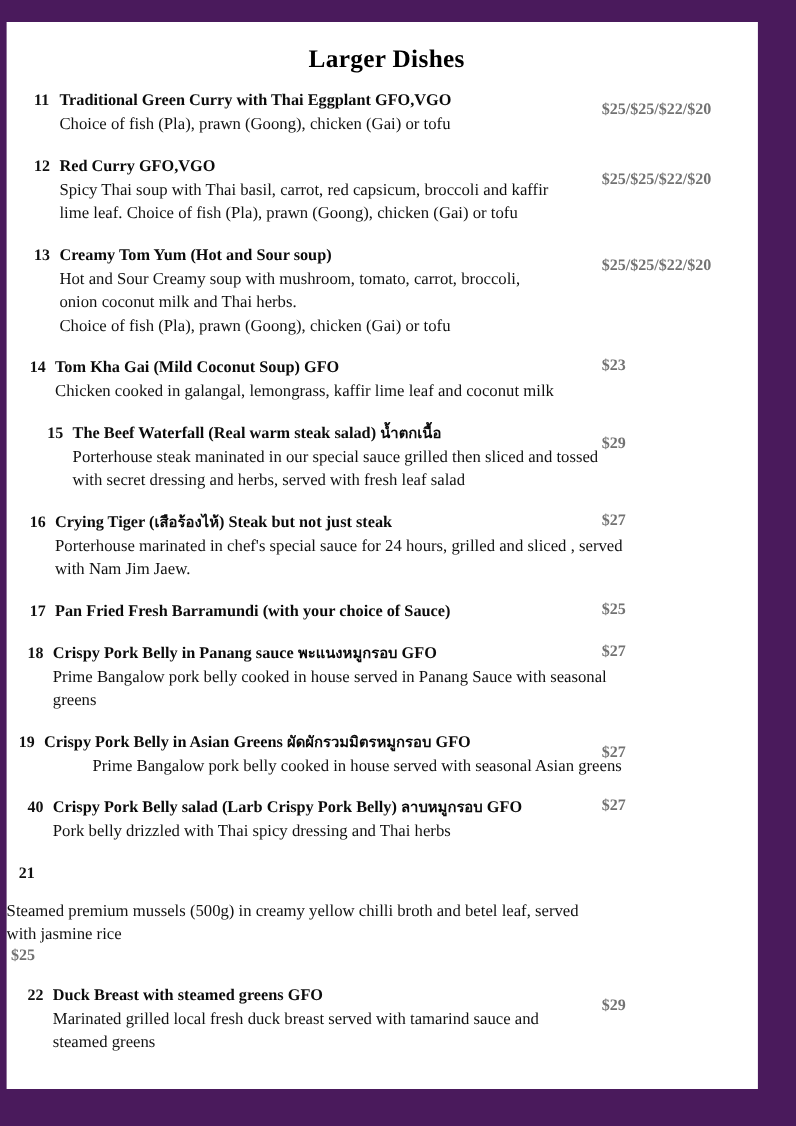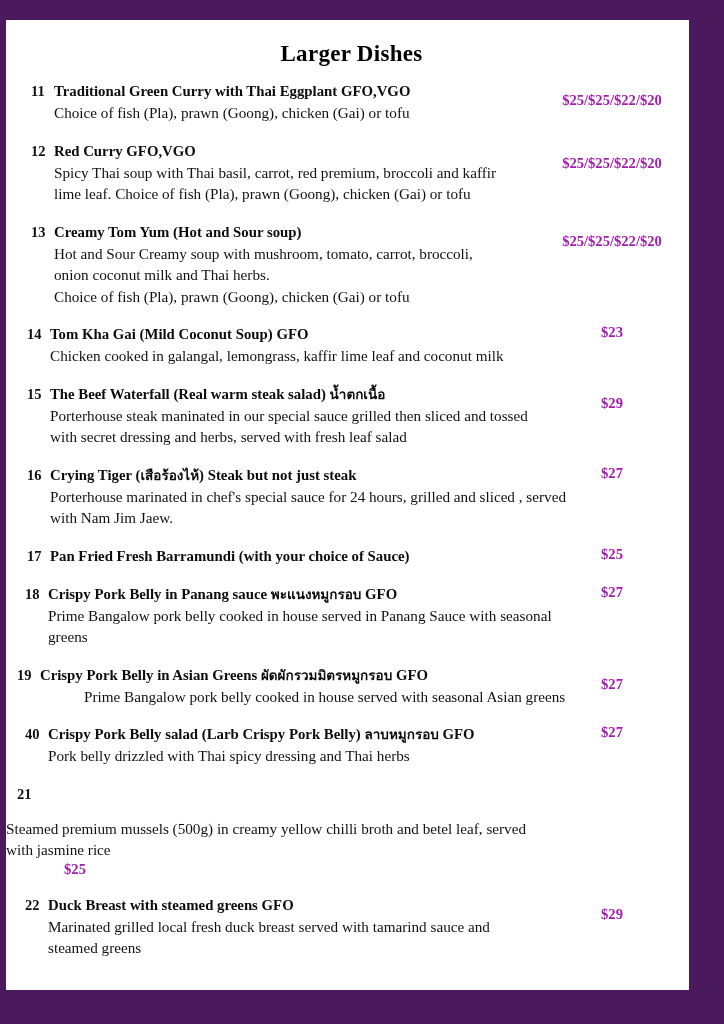--- a/index.html
+++ b/index.html
@@ -76,22 +76,22 @@
   .item-desc {
     font-size: 15.2px;
     line-height: 21.5px;
     color: #111;
     font-weight: normal;
   }
   .item-price {
     flex: 0 0 auto;
     font-weight: bold;
     font-size: 14.6px;
-    color: #a21caf;
-    text-align: center;
+    color: #737373;
+    text-align: left;
     white-space: nowrap;
     padding-left: 4px;
   }
   .price-multi {
     width: 130px;
   }
   .price-single {
     width: 130px;
   }
   
@@ -116,21 +116,21 @@
         <div class="item-name">Traditional Green Curry with Thai Eggplant GFO,VGO</div>
         <div class="item-desc">Choice of fish (Pla), prawn (Goong), chicken (Gai) or tofu</div>
       </div>
       <div class="item-price price-multi price-mid">$25/$25/$22/$20</div>
     </li>
 
     <li class="menu-item gap-lg">
       <div class="item-num">12</div>
       <div class="item-body">
         <div class="item-name">Red Curry GFO,VGO</div>
-        <div class="item-desc" style="width:470px;white-space:normal;">Spicy Thai soup with Thai basil, carrot, red premium, broccoli and kaffir lime leaf. Choice of fish (Pla), prawn (Goong), chicken (Gai) or tofu</div>
+        <div class="item-desc" style="width:470px;white-space:normal;">Spicy Thai soup with Thai basil, carrot, red capsicum, broccoli and kaffir lime leaf. Choice of fish (Pla), prawn (Goong), chicken (Gai) or tofu</div>
       </div>
       <div class="item-price price-multi price-down-1">$25/$25/$22/$20</div>
     </li>
 
     <li class="menu-item gap-lg">
       <div class="item-num">13</div>
       <div class="item-body">
         <div class="item-name">Creamy Tom Yum (Hot and Sour soup)</div>
         <div class="item-desc" style="width:420px;white-space:normal;">Hot and Sour Creamy soup with mushroom, tomato, carrot, broccoli, onion coconut milk and Thai herbs.</div>
         <div class="item-desc">Choice of fish (Pla), prawn (Goong), chicken (Gai) or tofu</div>
@@ -140,21 +140,21 @@
 
     <li class="menu-item gap-lg" style="padding-left:10px;">
       <div class="item-num">14</div>
       <div class="item-body">
         <div class="item-name">Tom Kha Gai (Mild Coconut Soup) GFO</div>
         <div class="item-desc">Chicken cooked in galangal, lemongrass, kaffir lime leaf and coconut milk</div>
       </div>
       <div class="item-price price-single price-top">$23</div>
     </li>
 
-    <li class="menu-item gap-lg" style="padding-left:10px;">
+    <li class="menu-item gap-lg" style="padding-left:26px;">
       <div class="item-num">15</div>
       <div class="item-body">
         <div class="item-name"><span>The Beef Waterfall (Real warm steak salad)</span> <span class="thai">น้ำตกเนื้อ</span></div>
         <div class="item-desc" style="width:500px;white-space:normal;">Porterhouse steak maninated in our special sauce grilled then sliced and tossed with secret dressing and herbs, served with fresh leaf salad</div>
       </div>
       <div class="item-price price-single price-mid">$29</div>
     </li>
 
     <li class="menu-item gap-lg" style="padding-left:10px;">
       <div class="item-num">16</div>

